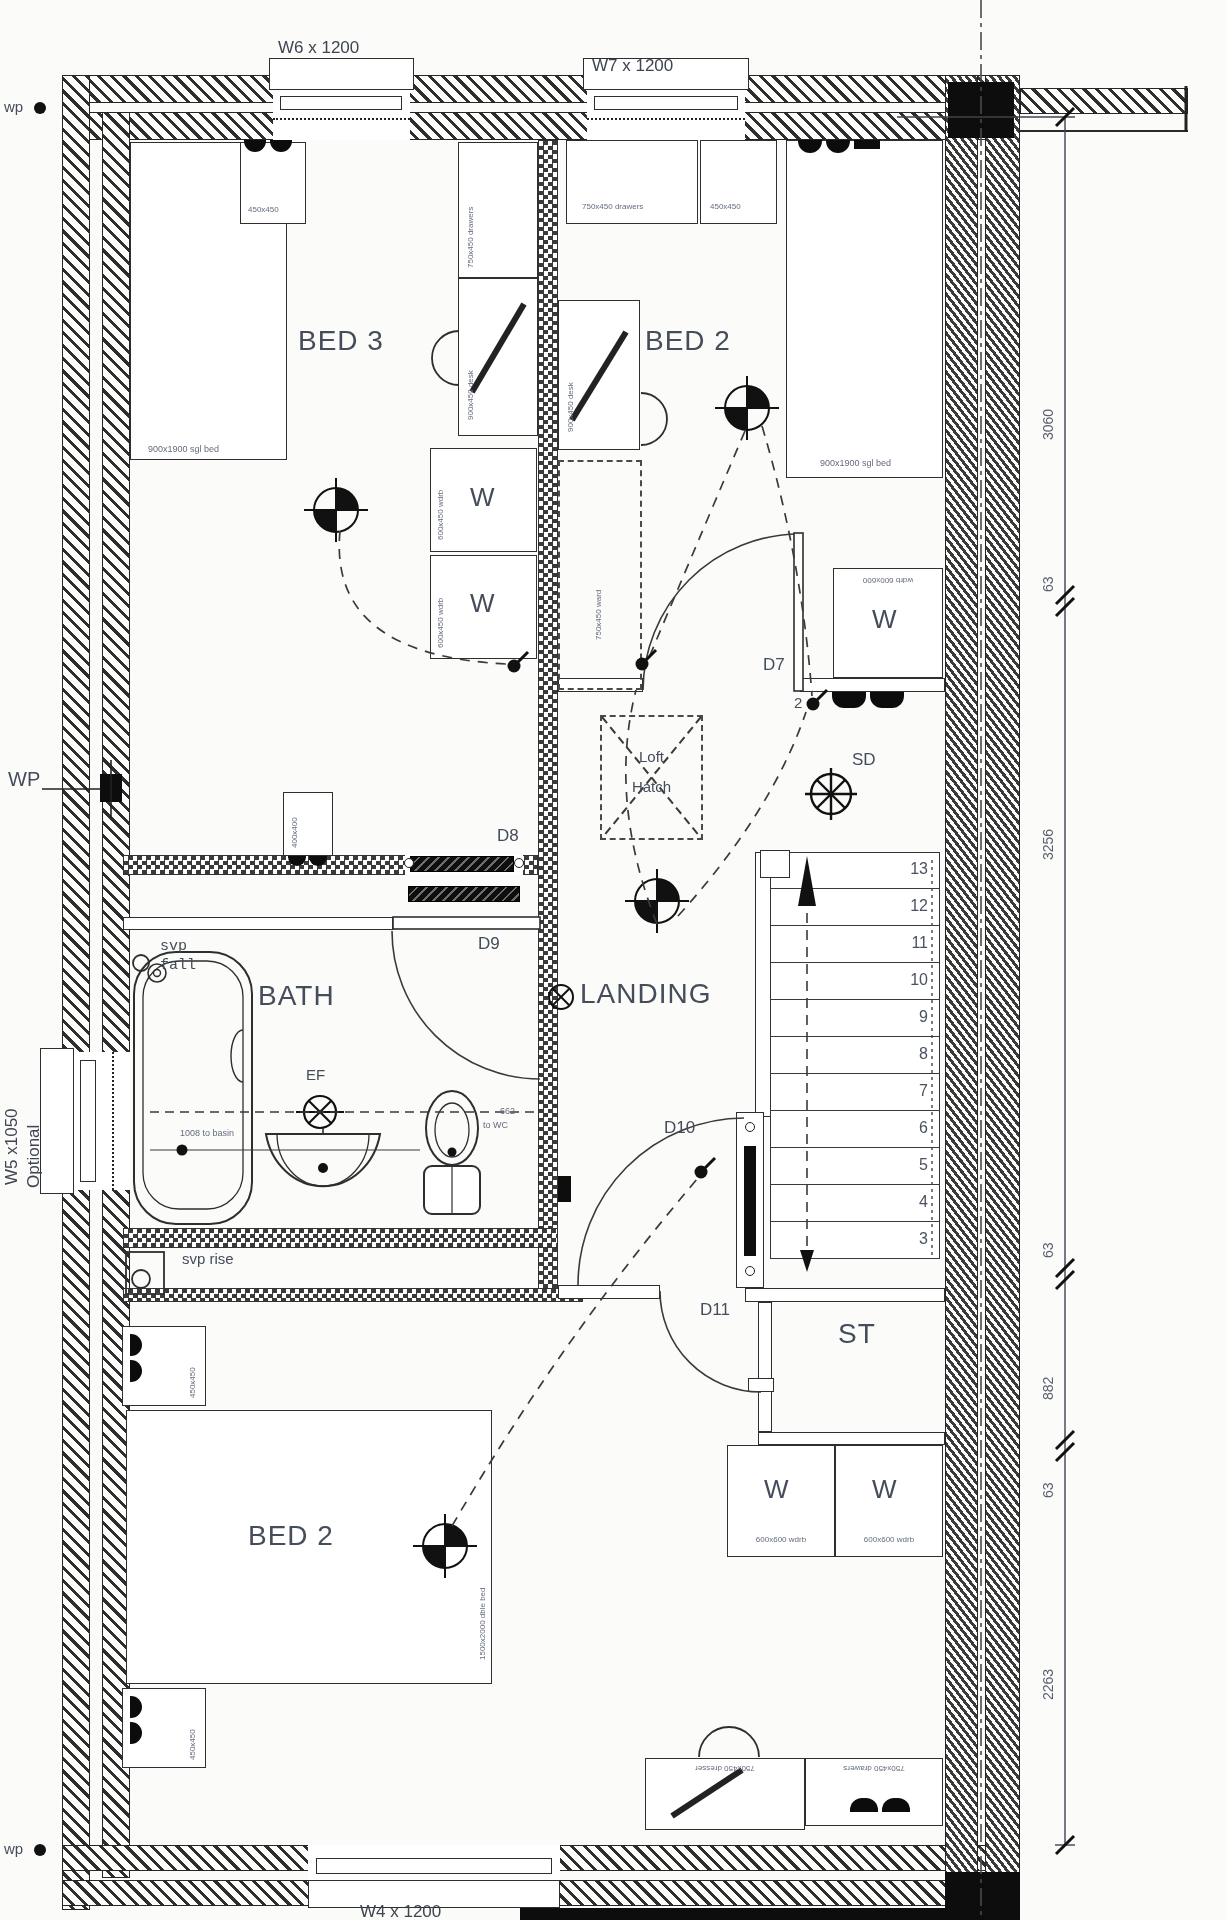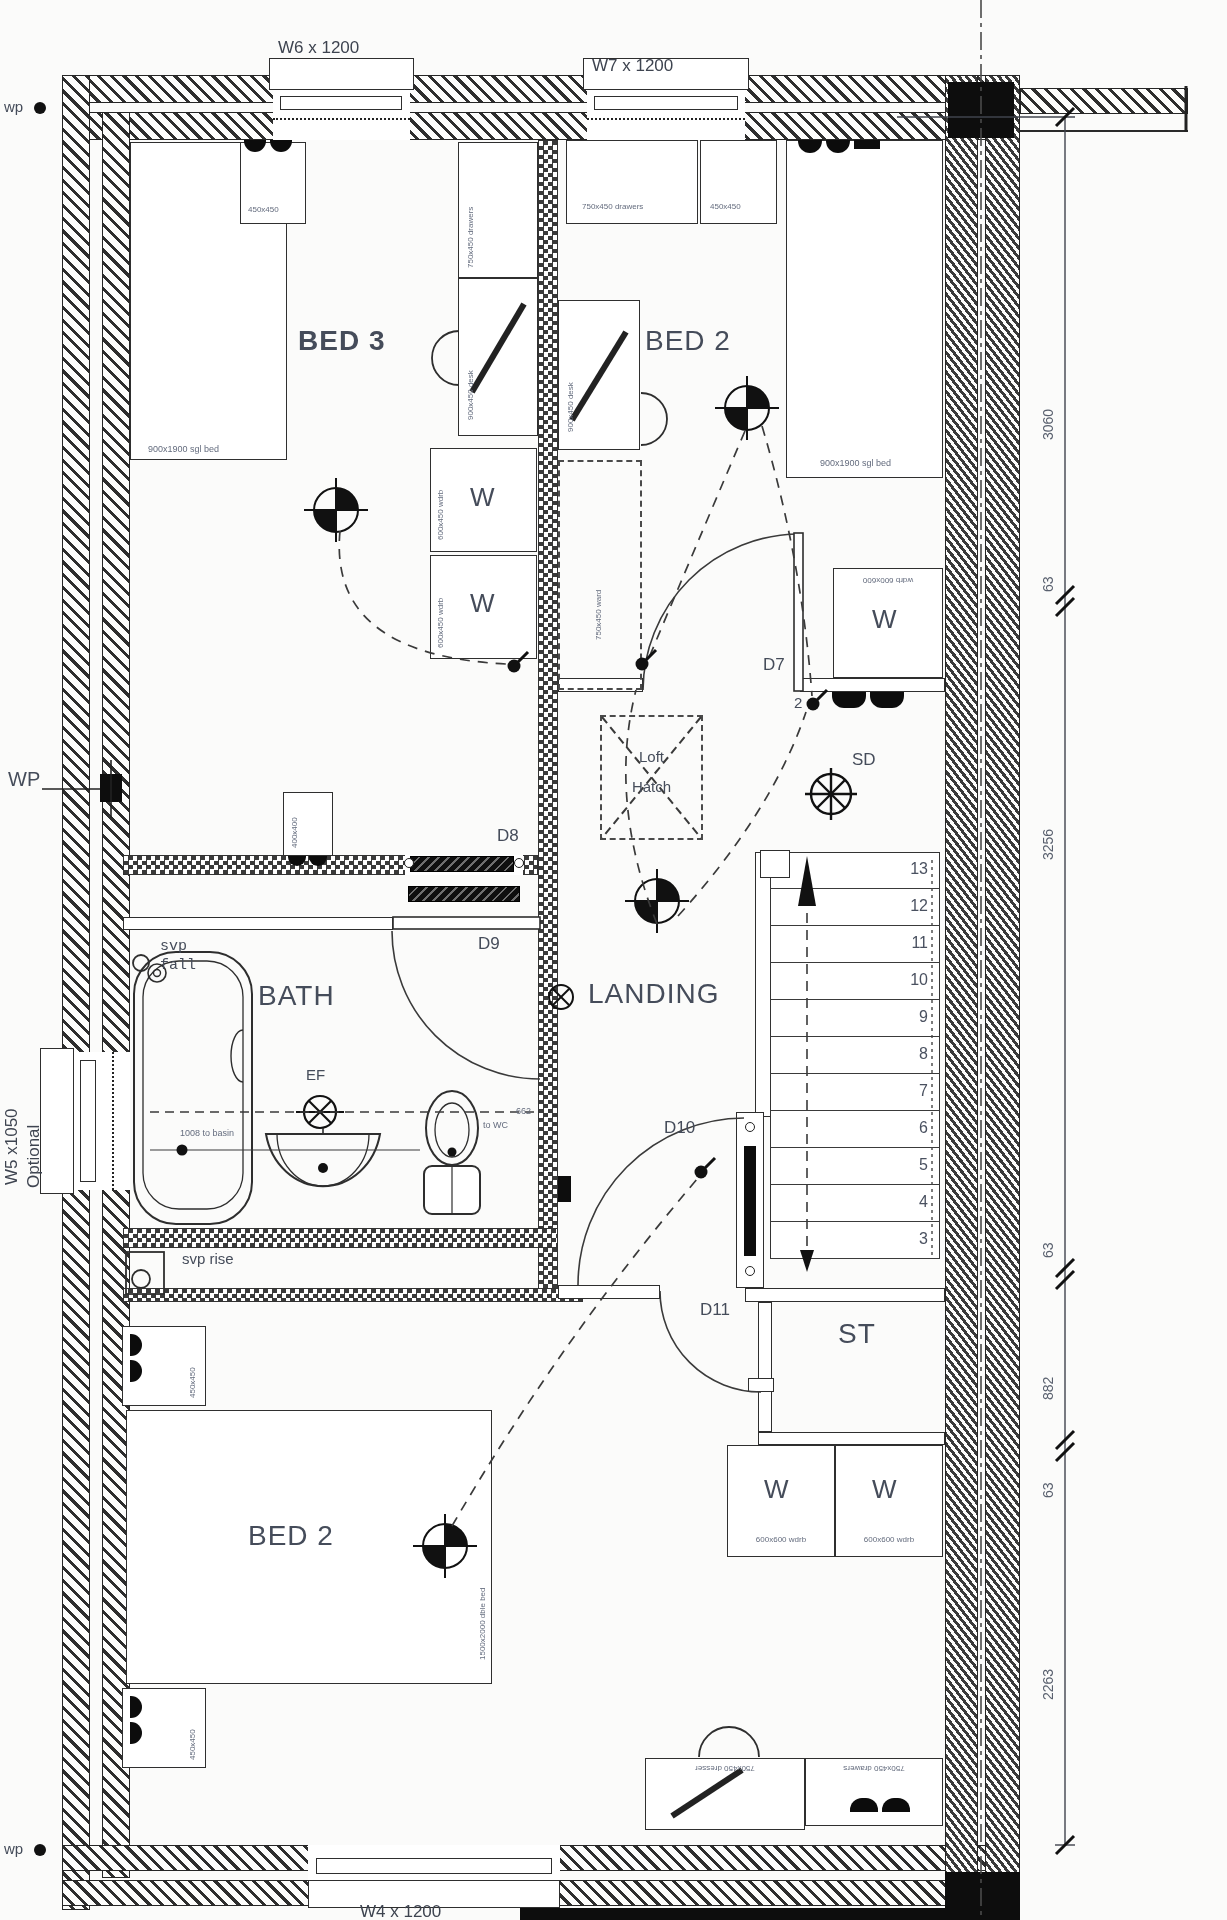--- a/index.html
+++ b/index.html
@@ -364,41 +364,41 @@
   <div class="a wl z6" style="left:278px;top:38px;">W6 x 1200</div>
   <div class="a wl z6" style="left:592px;top:36px;margin-top:20px;">W7 x 1200</div>
   <div class="a wl vt z6" style="left:2px;top:1185px;">W5 x1050</div>
   <div class="a wl vt z6" style="left:24px;top:1188px;">Optional</div>
   <div class="a wl z6" style="left:360px;top:1902px;">W4 x 1200</div>
 
   <div class="a md z6" style="left:4px;top:98px;">wp</div>
   <div class="a dl z6" style="left:8px;top:768px;font-size:20px;">WP</div>
   <div class="a md z6" style="left:4px;top:1840px;">wp</div>
 
-  <div class="a rm z6" style="left:298px;top:325px;font-weight:bold;">BED 3</div>
+  <div class="a rm z6" style="left:298px;top:325px;">BED 3</div>
   <div class="a rm z6" style="left:645px;top:325px;">BED 2</div>
   <div class="a rm z6" style="left:258px;top:980px;">BATH</div>
-  <div class="a rm z6" style="left:580px;top:978px;margin-left:8px;">LANDING</div>
+  <div class="a rm z6" style="left:580px;top:978px;">LANDING</div>
   <div class="a rm z6" style="left:248px;top:1520px;">BED 2</div>
   <div class="a rm z6" style="left:838px;top:1318px;">ST</div>
 
   <div class="a dl z6" style="left:763px;top:655px;">D7</div>
   <div class="a dl z6" style="left:497px;top:826px;">D8</div>
   <div class="a dl z6" style="left:478px;top:934px;">D9</div>
   <div class="a dl z6" style="left:664px;top:1118px;">D10</div>
   <div class="a dl z6" style="left:700px;top:1300px;">D11</div>
 
   <div class="a dl z6" style="left:852px;top:750px;">SD</div>
   <div class="a md z6" style="left:794px;top:694px;">2</div>
   <div class="a md z6" style="left:306px;top:1066px;">EF</div>
 
   <div class="a md z6" style="left:160px;top:938px;width:50px;white-space:normal;line-height:1.25;font-family:Liberation Mono, monospace;">svp fall</div>
   <div class="a md z6" style="left:182px;top:1250px;">svp rise</div>
   <div class="a tn z6" style="left:180px;top:1128px;">1008 to basin</div>
-  <div class="a tn z6" style="left:516px;top:1106px;text-align:center;">662</div>
+  <div class="a tn z6" style="left:500px;top:1106px;text-align:center;">662</div>
   <div class="a tn z6" style="left:483px;top:1120px;">to WC</div>
 
   <div class="a dim vt z6" style="left:1040px;top:440px;">3060</div>
   <div class="a dim vt z6" style="left:1040px;top:592px;">63</div>
   <div class="a dim vt z6" style="left:1040px;top:860px;">3256</div>
   <div class="a dim vt z6" style="left:1040px;top:1258px;">63</div>
   <div class="a dim vt z6" style="left:1040px;top:1400px;">882</div>
   <div class="a dim vt z6" style="left:1040px;top:1498px;">63</div>
   <div class="a dim vt z6" style="left:1040px;top:1700px;">2263</div>
 

